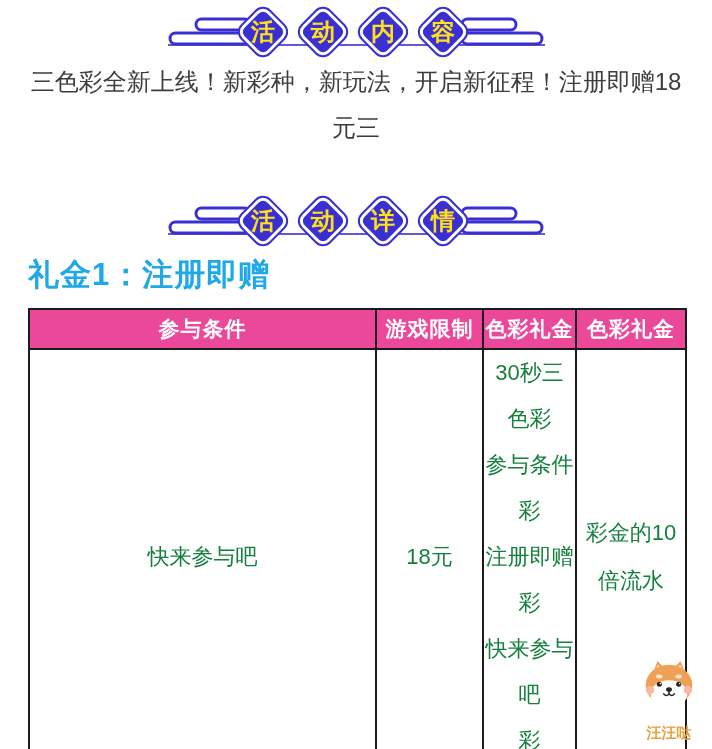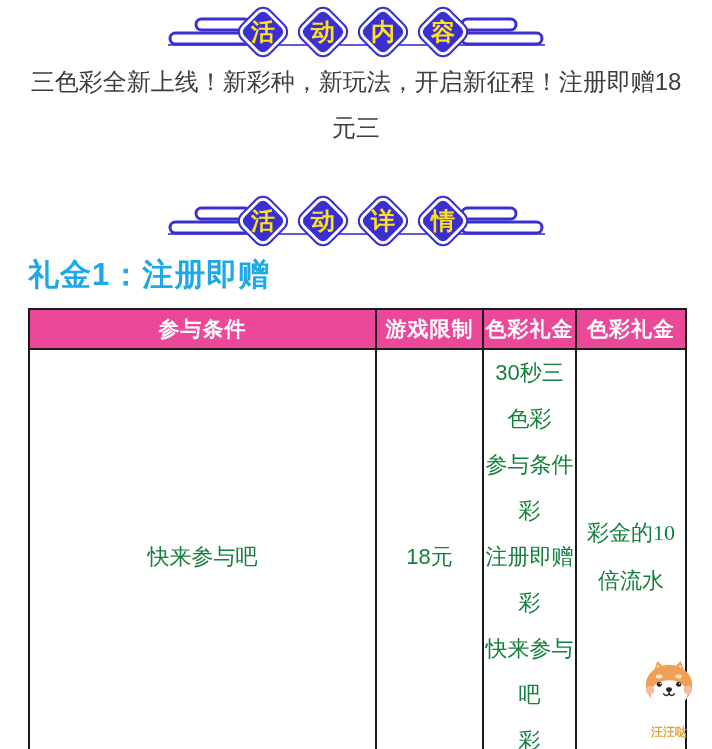--- a/index.html
+++ b/index.html
@@ -48,27 +48,27 @@
   table.promo th, table.promo td { border:2px solid #1a1a1a; text-align:center; }
   table.promo th {
     height:40px; background:#ec4899; color:#fff;
     font-size:21px; font-weight:bold; letter-spacing:1px;
   }
   table.promo td {
     height:320px; vertical-align:middle;
     font-size:22px; color:#15803d;
   }
   .game-line { line-height:46px; }
-  .turn-line { line-height:48px;font-family:Liberation Serif, serif; }
+  .turn-line { line-height:48px; }
 
   
   .mascot { position:absolute; left:641px; top:659px; width:56px; }
   .mascot-caption {
     position:absolute; left:0; top:65px; width:56px;
-    text-align:center; font-size:12px; color:#E3A23F; font-weight:bold;
+    text-align:center; font-size:15px; color:#E3A23F; font-weight:bold;
   }
 </style>
 </head>
 <body>
 
 <div class="page">
 
   <div class="banner banner-1">
     <svg class="banner-deco" width="712" height="64" viewBox="0 0 712 64">
       <line x1="168" y1="41" x2="545" y2="41" stroke="#6059D8" stroke-width="2"></line>

